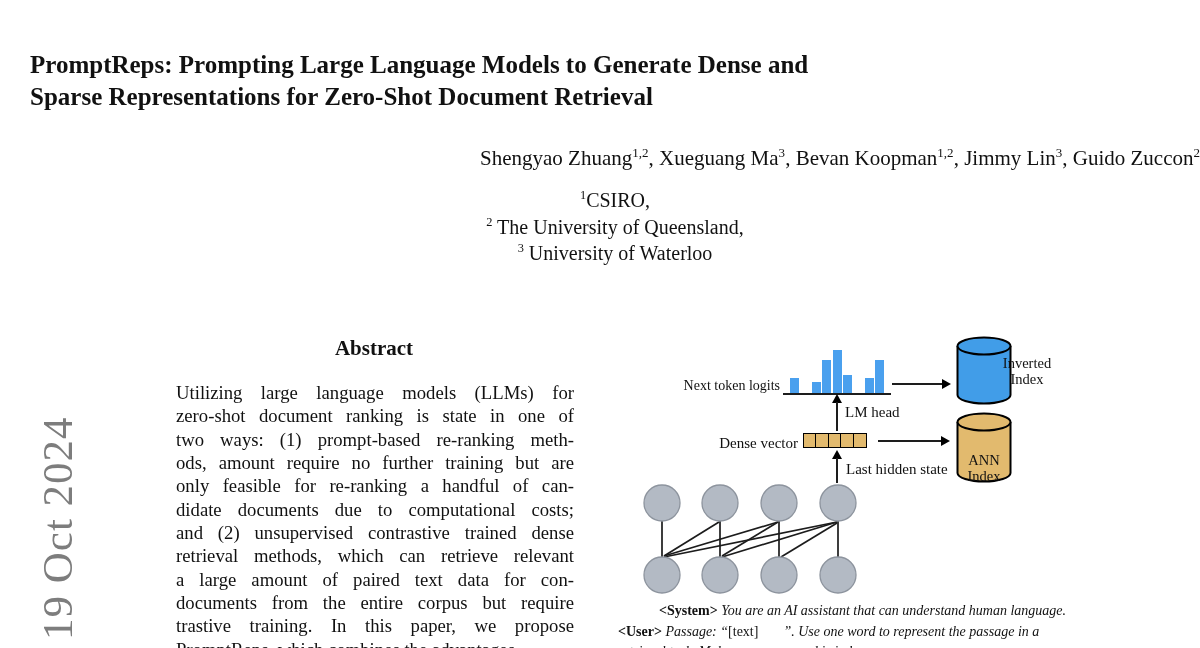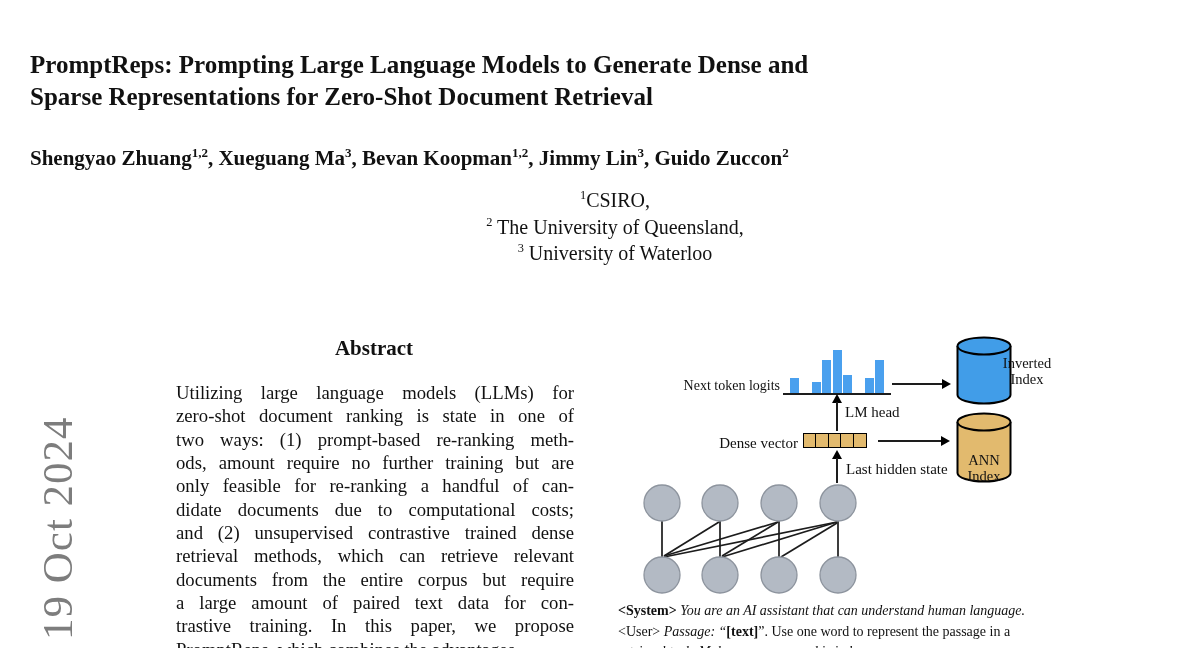--- a/index.html
+++ b/index.html
@@ -10,21 +10,21 @@
   .abs{position:absolute}
 
   
   .watermark{
     top:640px;left:33px;transform-origin:0 0;transform:rotate(-90deg);
     font-size:43px;color:#7d7d7d;white-space:nowrap;letter-spacing:1px;
   }
 
   
   .title{left:30px;width:1170px;top:49px;font-size:25px;font-weight:bold;line-height:32px}
-  .authors{left:30px;width:1170px;top:146px;text-align:left;font-size:21px;font-weight:bold}
+  .authors{left:30px;width:1170px;top:146px;text-align:right;font-size:21px;font-weight:normal}
   .affil{left:30px;width:1170px;top:187px;text-align:center;font-size:20px;line-height:26.5px}
   sup{font-size:0.62em;line-height:0}
 
   
   .abstract-head{left:176px;width:396px;top:336px;text-align:center;font-size:21px;font-weight:bold}
   .abstract-body{left:176px;width:398px;top:381px;font-size:18.7px;line-height:23.35px}
   .abstract-body > div{text-align:justify;text-align-last:justify}
   .abstract-body > div:last-child{text-align-last:left}
 
   
@@ -69,22 +69,22 @@
 <div class="abs abstract-head">Abstract</div>
 <div class="abs abstract-body">
     <div>Utilizing large language models (LLMs) for</div>
     <div>zero-shot document ranking is state in one of</div>
     <div>two ways: (1) prompt-based re-ranking meth-</div>
     <div>ods, amount require no further training but are</div>
     <div>only feasible for re-ranking a handful of can-</div>
     <div>didate documents due to computational costs;</div>
     <div>and (2) unsupervised contrastive trained dense</div>
     <div>retrieval methods, which can retrieve relevant</div>
+    <div>a large amount of paired text data for con-</div>
     <div>documents from the entire corpus but require</div>
-    <div>a large amount of paired text data for con-</div>
     <div>trastive training.  In this paper, we propose</div>
     <div>PromptReps, which combines the advantages</div>
   </div>
 
 <div class="abs fig-label lbl-ntl">Next token logits</div>
 <div class="abs bars">
     <div style="height: 15px; width: 9px; margin-left: 0px; background: rgb(74, 160, 238);"></div>
     <div style="height: 11px; width: 9px; margin-left: 13px; background: rgb(74, 160, 238);"></div>
     <div style="height: 33px; width: 9px; margin-left: 1px; background: rgb(74, 160, 238);"></div>
     <div style="height: 43px; width: 9px; margin-left: 2px; background: rgb(74, 160, 238);"></div>
@@ -154,16 +154,16 @@
     <circle cx="139" cy="23" r="18" fill="#b3bac4"></circle>
     <circle cx="198" cy="23" r="18" fill="#b3bac4"></circle>
     <circle cx="22" cy="95" r="18" fill="#b3bac4"></circle>
     <circle cx="80" cy="95" r="18" fill="#b3bac4"></circle>
     <circle cx="139" cy="95" r="18" fill="#b3bac4"></circle>
     <circle cx="198" cy="95" r="18" fill="#b3bac4"></circle>
   </g>
 </svg>
 
 <div class="abs prompt">
-    <div><span style="font-weight: bold; font-style: normal;">&lt;System&gt;</span><span style="font-style: italic;"> You are an AI assistant that can understand human language.</span></div>
-    <div><span style="font-weight: normal; font-style: normal;">&lt;User&gt;</span><span style="font-style: italic;"> Passage: “</span><span style="font-weight: bold; font-style: normal;">[text]</span><span style="">”. Use one word to represent the passage in a</span></div>
+    <div><span style="font-weight: bold; font-style: normal; margin-left: 41px;">&lt;System&gt;</span><span style="font-style: italic;"> You are an AI assistant that can understand human language.</span></div>
+    <div><span style="font-weight: bold; font-style: normal;">&lt;User&gt;</span><span style="font-style: italic;"> Passage: “</span><span style="font-weight: normal; font-style: normal;">[text]</span><span style="font-style: italic; margin-left: 25px;">”. Use one word to represent the passage in a</span></div>
     <div><span style="font-style: italic;">retrieval task. Make sure your word is in lowercase.</span></div>
   </div>
 
 </body></html>

